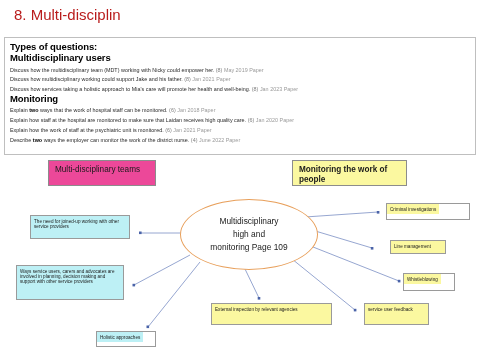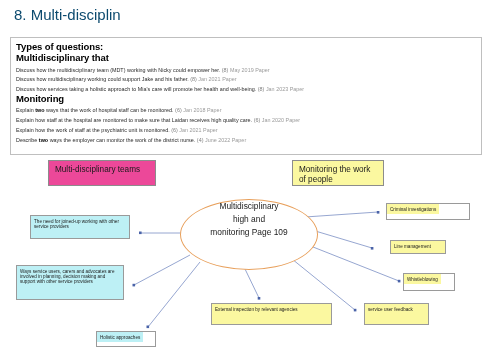--- a/index.html
+++ b/index.html
@@ -14,29 +14,29 @@
     color: #1a1a1a;
   }
 
   
   #slide-title {
     position: absolute;
     left: 14px; top: 6px;
     width: 180px;
     font-size: 15px;
     line-height: 1.25;
-    color: #0c4a6e;
+    color: #b91c1c;
     font-family: "Liberation Sans", sans-serif;
     z-index: 1;
   }
 
   
   #questions-panel {
     position: absolute;
-    left: 10px; top: 37px;
+    left: 4px; top: 37px;
     width: 472px; height: 118px;
     background: #ffffff;
     border: 1px solid #bfbfbf;
     box-sizing: border-box;
     padding: 3px 5px 0 5px;
     z-index: 3;
   }
   .panel-h1 {
     font-size: 9.5px;
     font-weight: bold;
@@ -123,36 +123,36 @@
   #central-node {
     position: absolute;
     left: 180px; top: 44px;
     width: 136px; height: 69px;
     border: 1px solid #e8a05c;
     border-radius: 50%;
     background: #ffffff;
     display: flex;
     flex-direction: column;
     align-items: center;
-    justify-content: flex-start;
+    justify-content: center;
     font-size: 8.4px;
     line-height: 1.55;
     color: #1b1b1b;
     z-index: 5;
     text-align: center;
   }
 </style>
 </head>
 <body>
 
 <div id="slide-title">8. Multi-disciplin</div>
 
 <div id="questions-panel">
   <div class="panel-h1">Types of questions:</div>
-  <div class="panel-h1">Multidisciplinary that</div>
+  <div class="panel-h1">Multidisciplinary users</div>
 
   <div class="q-line">
     <span>Discuss how the multidisciplinary team (MDT) working with Nicky could empower her.</span>
     <span class="q-ref"><span class="mk">(8)</span>
     <span>May 2019 Paper</span></span>
   </div>
   <div class="q-line">
     <span>Discuss how multidisciplinary working could support Jake and his father.</span>
     <span class="q-ref"><span class="mk">(8)</span>
     <span>Jan 2021 Paper</span></span>
@@ -217,21 +217,21 @@
       <rect x="397.8" y="124.8" width="2.6" height="2.6"></rect>
       <rect x="370.8" y="92" width="2.6" height="2.6"></rect>
       <rect x="376.8" y="56" width="2.6" height="2.6"></rect>
     </g>
   </svg>
 
   <div class="node legend-node legend-cyan" style="left:48px; top:5px; width:108px; height:26px;">
     <span class="txt">Multi-disciplinary teams</span>
   </div>
 
-  <div class="node legend-node legend-yellow" style="left:292px; top:5px; width:92px; height:26px;">
+  <div class="node legend-node legend-yellow" style="left:292px; top:5px; width:115px; height:26px;font-weight:bold;">
     <span class="txt">Monitoring the work of people</span>
   </div>
 
   <div id="central-node">
     <span>Multidisciplinary</span>
     <span>high and</span>
     <span>monitoring Page 109</span>
   </div>
 
   <div class="node leaf cyan" style="left:30px; top:60px; width:100px; height:24px;">

